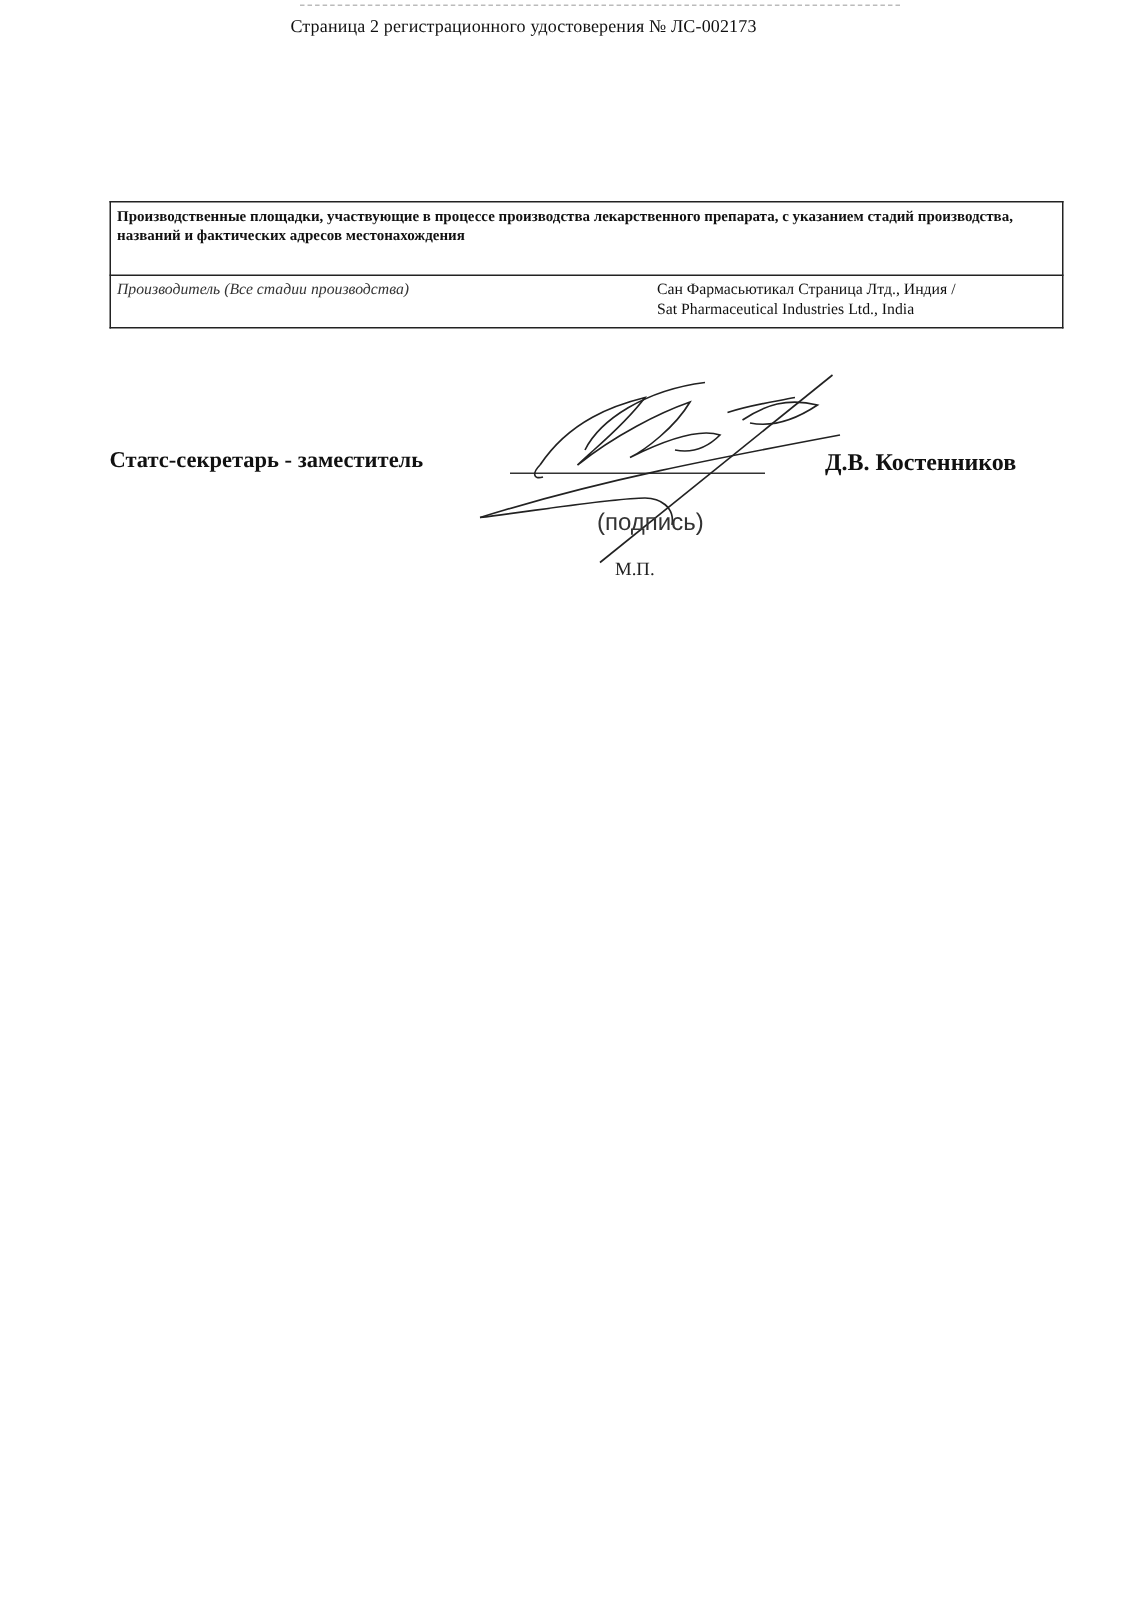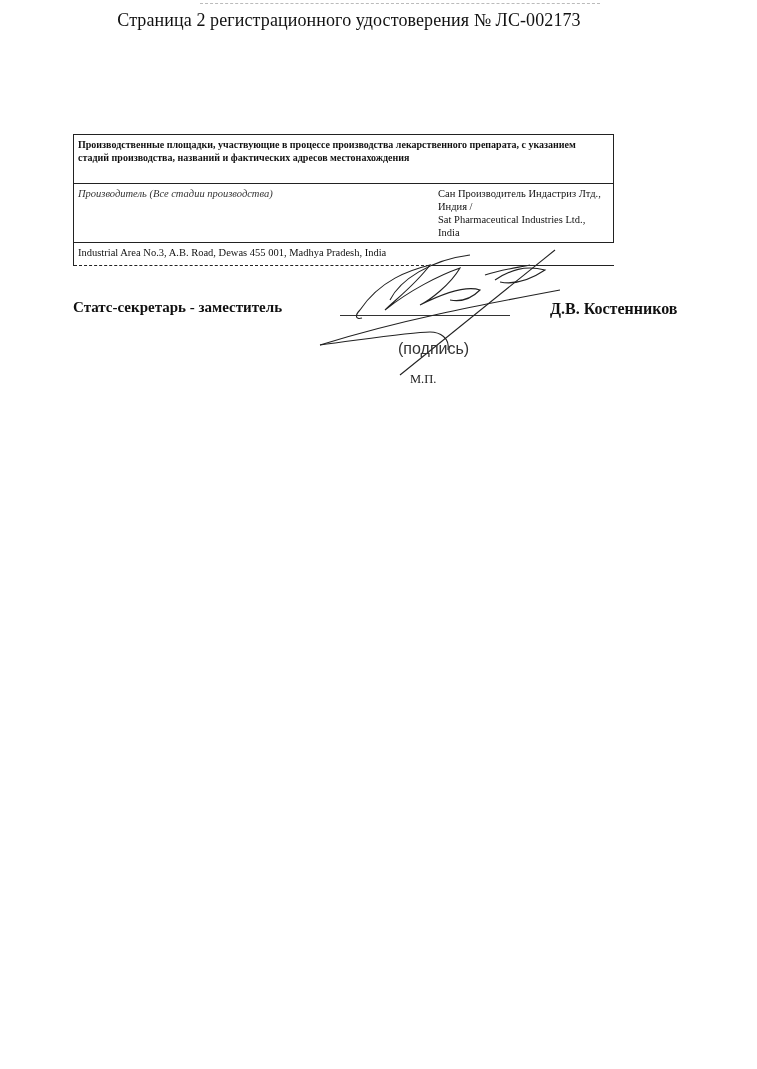--- a/index.html
+++ b/index.html
@@ -1,19 +1,19 @@
 <!DOCTYPE html>
 <html><head>
 <meta charset="utf-8">
 <style>
   html, body { margin: 0; padding: 0; background: #ffffff; }
   body { width: 757px; height: 1069px; position: relative; overflow: hidden; color: #111; font-family: "Liberation Serif", serif; }
   .faint-line { position: absolute; top: 3px; left: 200px; width: 400px; height: 1px; border-top: 1px dashed #bbb; }
-  .page-header { position: absolute; top: 10px; left: 0; width: 698px; text-align: center; font-size: 18px; letter-spacing: 0.1px; }
-  .reg-table { position: absolute; left: 73px; top: 134px; width: 541px; border-collapse: collapse; }
+  .page-header { position: absolute; top: 10px; left: 0; width: 698px; text-align: center; font-size: 12px; letter-spacing: 0.1px; }
+  .reg-table { position: absolute; left: 73px; top: 134px; width: 636px; border-collapse: collapse; }
   .reg-table td { border: 1px solid #222; padding: 3px 4px; vertical-align: top; font-size: 10.5px; line-height: 13px; }
   .reg-table td.head { font-weight: bold; height: 42px; font-size: 10px; }
   .reg-table td.role { font-style: italic; width: 352px; height: 28px; color: #333; }
   .reg-table td.company { height: 28px; border-left: none; }
   .reg-table td.role { border-right: none; }
   .reg-table td.addr { height: 16px; border-right: none; border-bottom-style: dashed; }
   .reg-table tr.last td.empty { border: none; border-bottom: 1px solid #222; }
   .sign-title { position: absolute; left: 73px; top: 298px; font-size: 15px; font-weight: bold; line-height: 19px; }
   .sign-name { position: absolute; left: 550px; top: 300px; font-size: 16px; font-weight: bold; }
   .sign-line { position: absolute; left: 340px; top: 315px; width: 170px; border-top: 1px solid #333; }
@@ -29,27 +29,23 @@
 <div class="page-header">Страница 2 регистрационного удостоверения № ЛС-002173</div>
 
 <table class="reg-table">
   <tbody>
       <tr>
     <td class="head" colspan="2">Производственные площадки, участвующие в процессе производства лекарственного препарата, с указанием стадий производства, названий и фактических адресов местонахождения</td>
   </tr>
   <tr>
     <td class="role">Производитель (Все стадии производства)</td>
     <td class="company">
-      <div>Сан Производитель Индастриз Лтд., Индия /</div>
+      <div>Сан Фармасьютикал Страница Лтд., Индия /</div>
       <div>Sat Pharmaceutical Industries Ltd., India</div>
     </td>
-  </tr>
-  <tr class="last">
-    <td class="addr">Industrial Area No.3, A.B. Road, Dewas 455 001, Madhya Pradesh, India</td>
-    <td class="empty"></td>
   </tr>
 </tbody>
   </table>
 
 <div class="sign-title">
   <div>Статс-секретарь - заместитель</div>
 </div>
 
 <div class="sign-line"></div>
 

